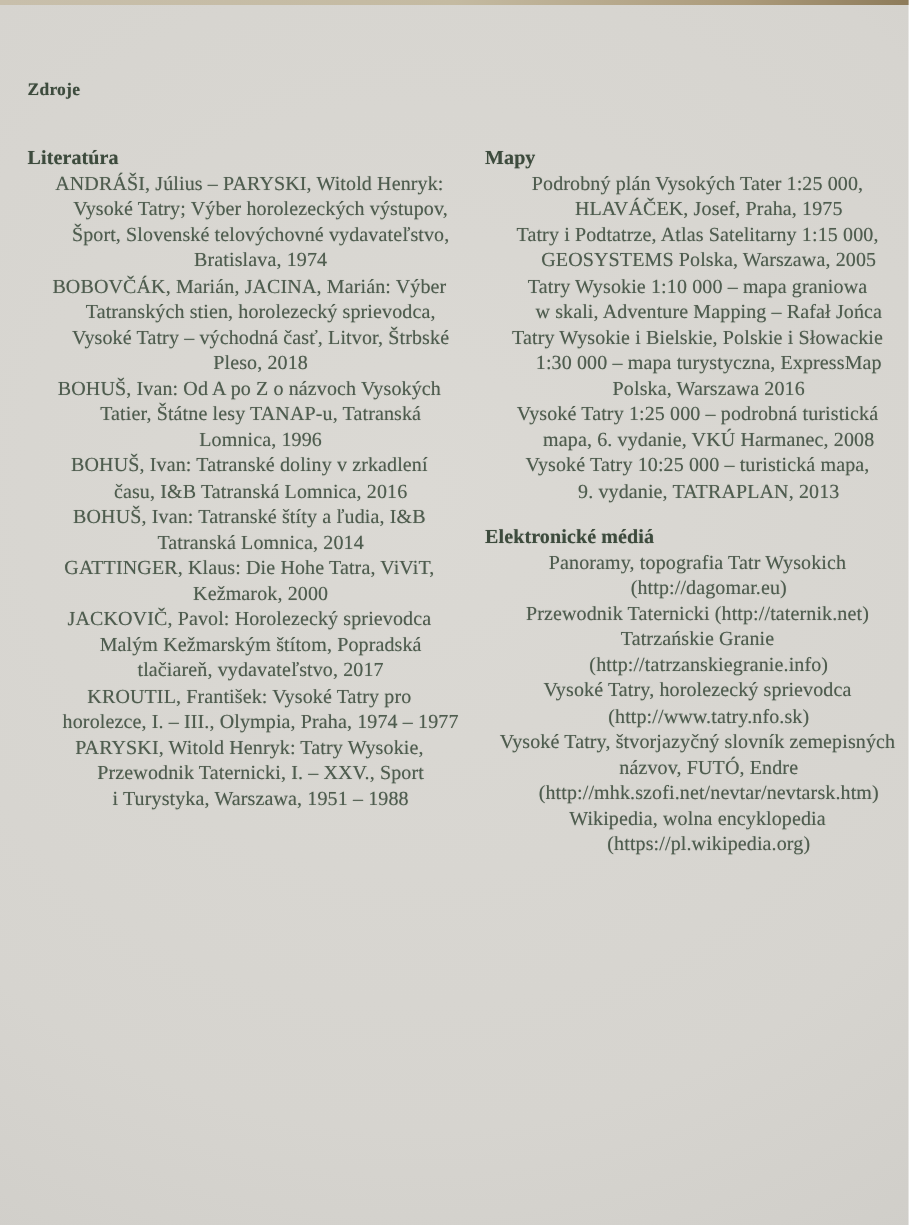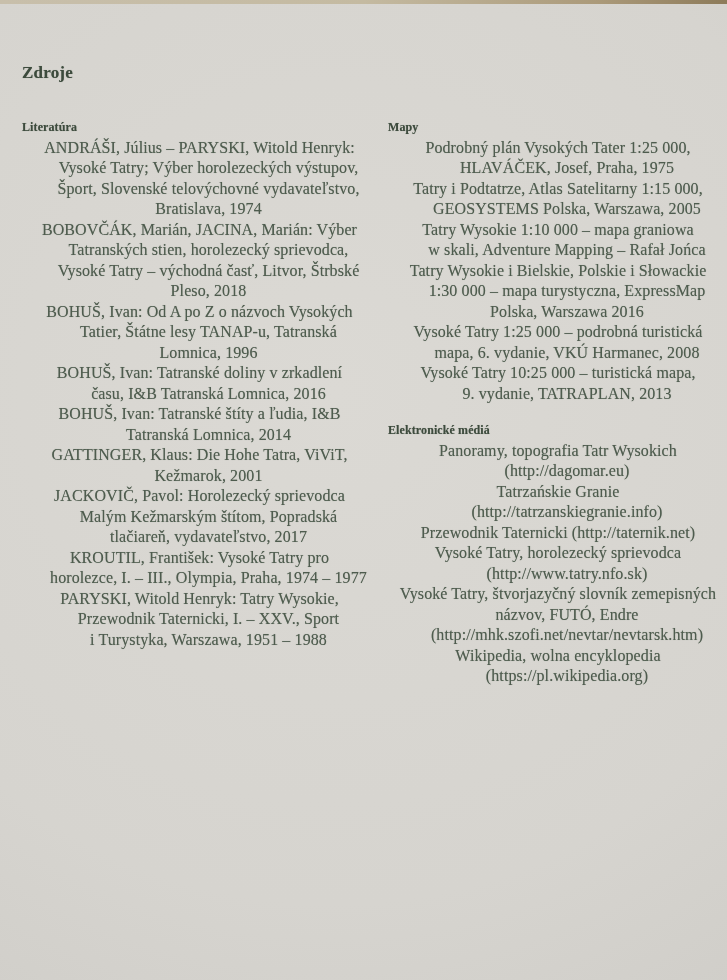--- a/index.html
+++ b/index.html
@@ -15,38 +15,38 @@
       #dbd9d4 0%, #d6d4cf 55%, #cdcbc6 88%, #c6c4bf 100%);
   }
   .top-edge {
     position: absolute; top: 0; left: 0; right: 0; height: 4px;
     background: linear-gradient(90deg,
       #c8bfab 0%, #c4baa1 50%, #ab9a7a 82%, #8d7b5a 100%);
   }
   .page-title {
     position: absolute; left: 22px; top: 62px;
     margin: 0;
-    font-size: 17px; line-height: 21px;
+    font-size: 14px; line-height: 21px;
     font-weight: bold;
     color: #3d4b3d;
     letter-spacing: 0.2px;
     text-shadow: 0 0 0.7px rgba(61,75,61,0.55);
   }
   .col {
     position: absolute; top: 117px;
     font-size: 16px; line-height: 20.5px;
     color: #4e5c4e;
     letter-spacing: 0.1px;
     text-shadow: 0 0 0.7px rgba(78,92,78,0.5);
   }
   .col-left  { left: 22px;  width: 355px; }
   .col-right { left: 388px; width: 340px; }
   .section-heading {
     margin: 0;
-    font-size: 12px; line-height: 20.5px;
+    font-size: 16px; line-height: 20.5px;
     font-weight: bold;
     color: #3d4b3d;
     text-shadow: 0 0 0.7px rgba(61,75,61,0.55);
   }
   .section-heading.spaced { margin-top: 16px; }
   .entry {
     margin: 0;
     padding-left: 18px;
     text-indent: -18px;
     white-space: pre-line;
@@ -72,21 +72,21 @@
 Vysoké Tatry – východná časť, Litvor, Štrbské
 Pleso, 2018</p>
     <p class="entry">BOHUŠ, Ivan: Od A po Z o názvoch Vysokých
 Tatier, Štátne lesy TANAP-u, Tatranská
 Lomnica, 1996</p>
     <p class="entry">BOHUŠ, Ivan: Tatranské doliny v zrkadlení
 času, I&amp;B Tatranská Lomnica, 2016</p>
     <p class="entry">BOHUŠ, Ivan: Tatranské štíty a ľudia, I&amp;B
 Tatranská Lomnica, 2014</p>
     <p class="entry">GATTINGER, Klaus: Die Hohe Tatra, ViViT,
-Kežmarok, 2001</p>
+Kežmarok, 2000</p>
     <p class="entry">JACKOVIČ, Pavol: Horolezecký sprievodca
 Malým Kežmarským štítom, Popradská
 tlačiareň, vydavateľstvo, 2017</p>
     <p class="entry">KROUTIL, František: Vysoké Tatry pro
 horolezce, I. – III., Olympia, Praha, 1974 – 1977</p>
     <p class="entry">PARYSKI, Witold Henryk: Tatry Wysokie,
 Przewodnik Taternicki, I. – XXV., Sport
 i Turystyka, Warszawa, 1951 – 1988</p>
   </div>
 
@@ -102,23 +102,23 @@
 1:30 000 – mapa turystyczna, ExpressMap
 Polska, Warszawa 2016</p>
     <p class="entry">Vysoké Tatry 1:25 000 – podrobná turistická
 mapa, 6. vydanie, VKÚ Harmanec, 2008</p>
     <p class="entry">Vysoké Tatry 10:25 000 – turistická mapa,
 9. vydanie, TATRAPLAN, 2013</p>
 
     <h2 class="section-heading spaced">Elektronické médiá</h2>
     <p class="entry">Panoramy, topografia Tatr Wysokich
 (http://dagomar.eu)</p>
+    <p class="entry">Przewodnik Taternicki (http://taternik.net)</p>
     <p class="entry">Tatrzańskie Granie
 (http://tatrzanskiegranie.info)</p>
-    <p class="entry">Przewodnik Taternicki (http://taternik.net)</p>
     <p class="entry">Vysoké Tatry, horolezecký sprievodca
 (http://www.tatry.nfo.sk)</p>
     <p class="entry">Vysoké Tatry, štvorjazyčný slovník zemepisných
 názvov, FUTÓ, Endre
 (http://mhk.szofi.net/nevtar/nevtarsk.htm)</p>
     <p class="entry">Wikipedia, wolna encyklopedia
 (https://pl.wikipedia.org)</p>
   </div>
 </div>
 

